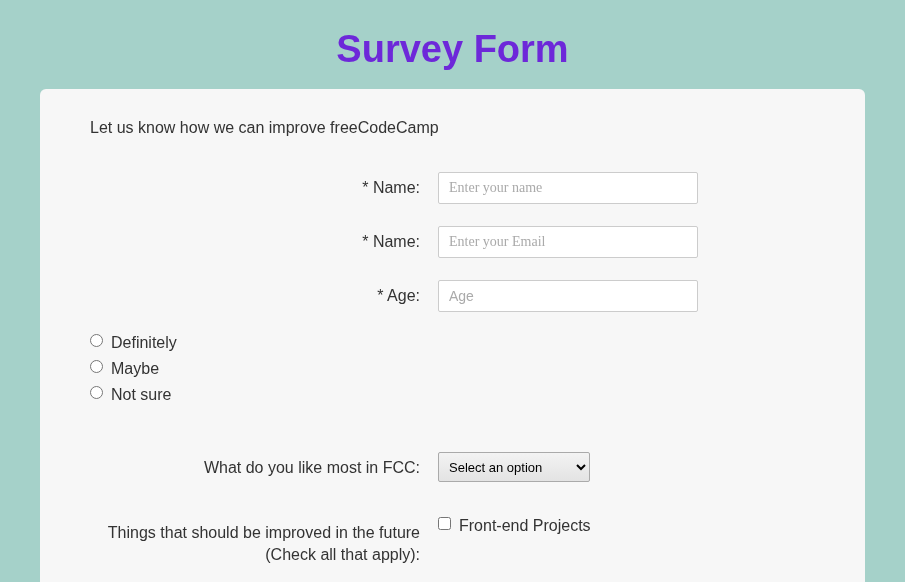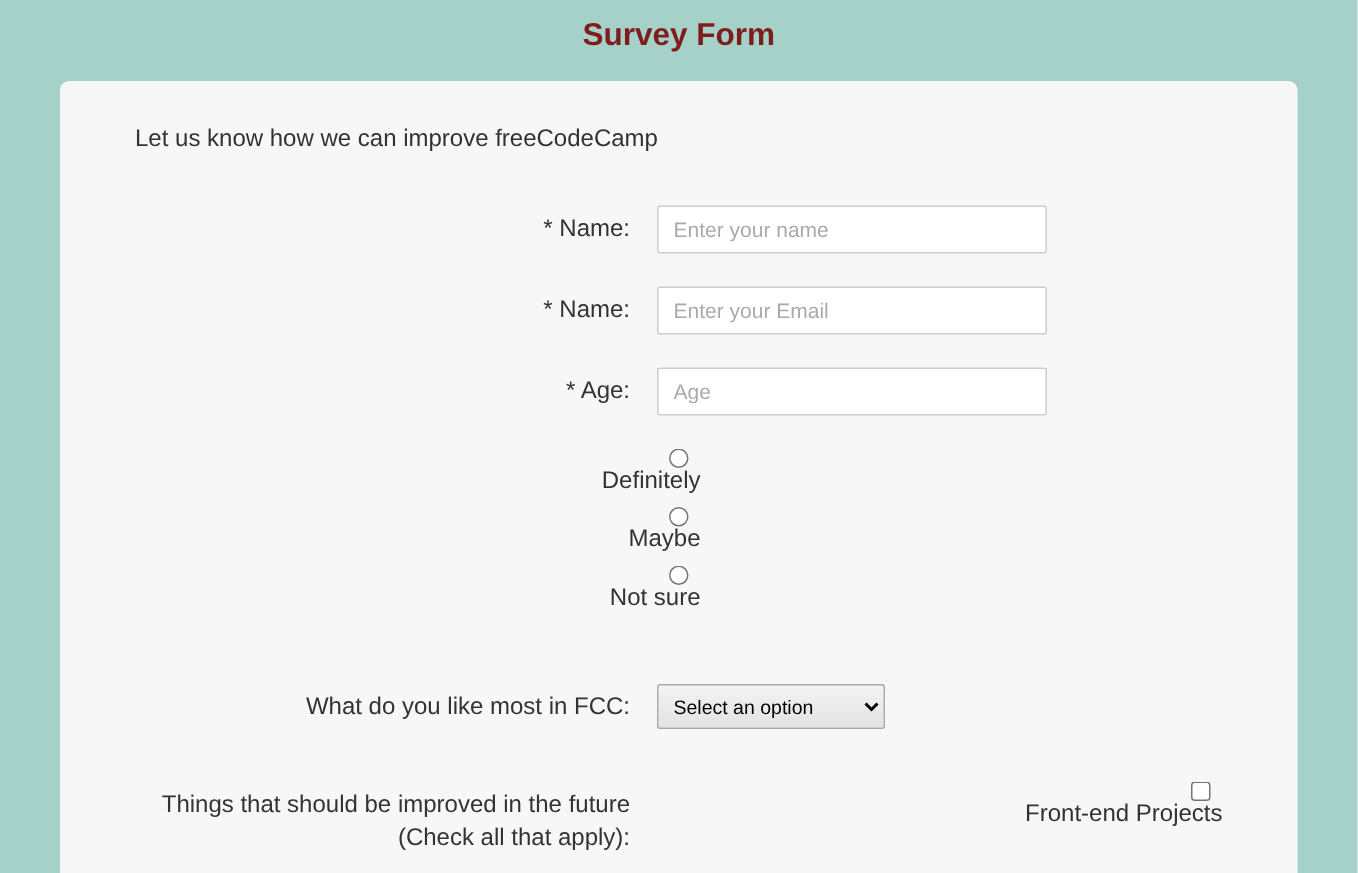--- a/index.html
+++ b/index.html
@@ -7,24 +7,24 @@
       margin: 0;
       padding: 0;
     }
     body {
       background-color: #a5d1c9;
       font-family: "Segoe UI", Tahoma, Geneva, sans-serif;
       color: #333;
     }
     .page-title {
       text-align: center;
-      font-size: 21px;
+      font-size: 38px;
       font-weight: 700;
-      padding: 12px 0 18px 0;
-      color: #7f1d1d;
+      padding: 28px 0 18px 0;
+      color: #6d28d9;
     }
     .form-card {
       background-color: #f7f7f7;
       width: 825px;
       margin: 0 auto;
       border-radius: 6px;
       padding: 30px 50px 20px 50px;
     }
     .form-subtitle {
       font-size: 16px;
@@ -49,21 +49,21 @@
       width: 52%;
       text-align: left;
     }
     .text-input {
       width: 260px;
       height: 32px;
       border: 1px solid #ccc;
       border-radius: 2px;
       padding: 4px 10px;
       font-size: 14px;
-      font-family: Liberation Sans, sans-serif;
+      font-family: Liberation Serif, serif;
       background: #fff;
       color: #333;
     }
     .text-input::placeholder {
       color: #aaa;
     }
     .number-input {
       width: 260px;
       height: 32px;
       border: 1px solid #ccc;
@@ -87,25 +87,24 @@
       border-radius: 2px;
     }
     .select-role {
       width: 124px;
     }
     .select-like {
       width: 152px;
     }
     .radio-row, .check-row {
       display: flex;
-      align-items: flex-end;
+      align-items: flex-start;
       margin-bottom: 8px;
       font-size: 16px;
       color: #333;
-      flex-direction: column;
     }
     .radio-row input, .check-row input {
       margin-right: 8px;
       accent-color: #888;
     }
     .role-row { margin-bottom: 40px; }
     .recommend-row { margin-bottom: 40px; }
     .like-row { margin-bottom: 35px; }
   </style>
 </head>

